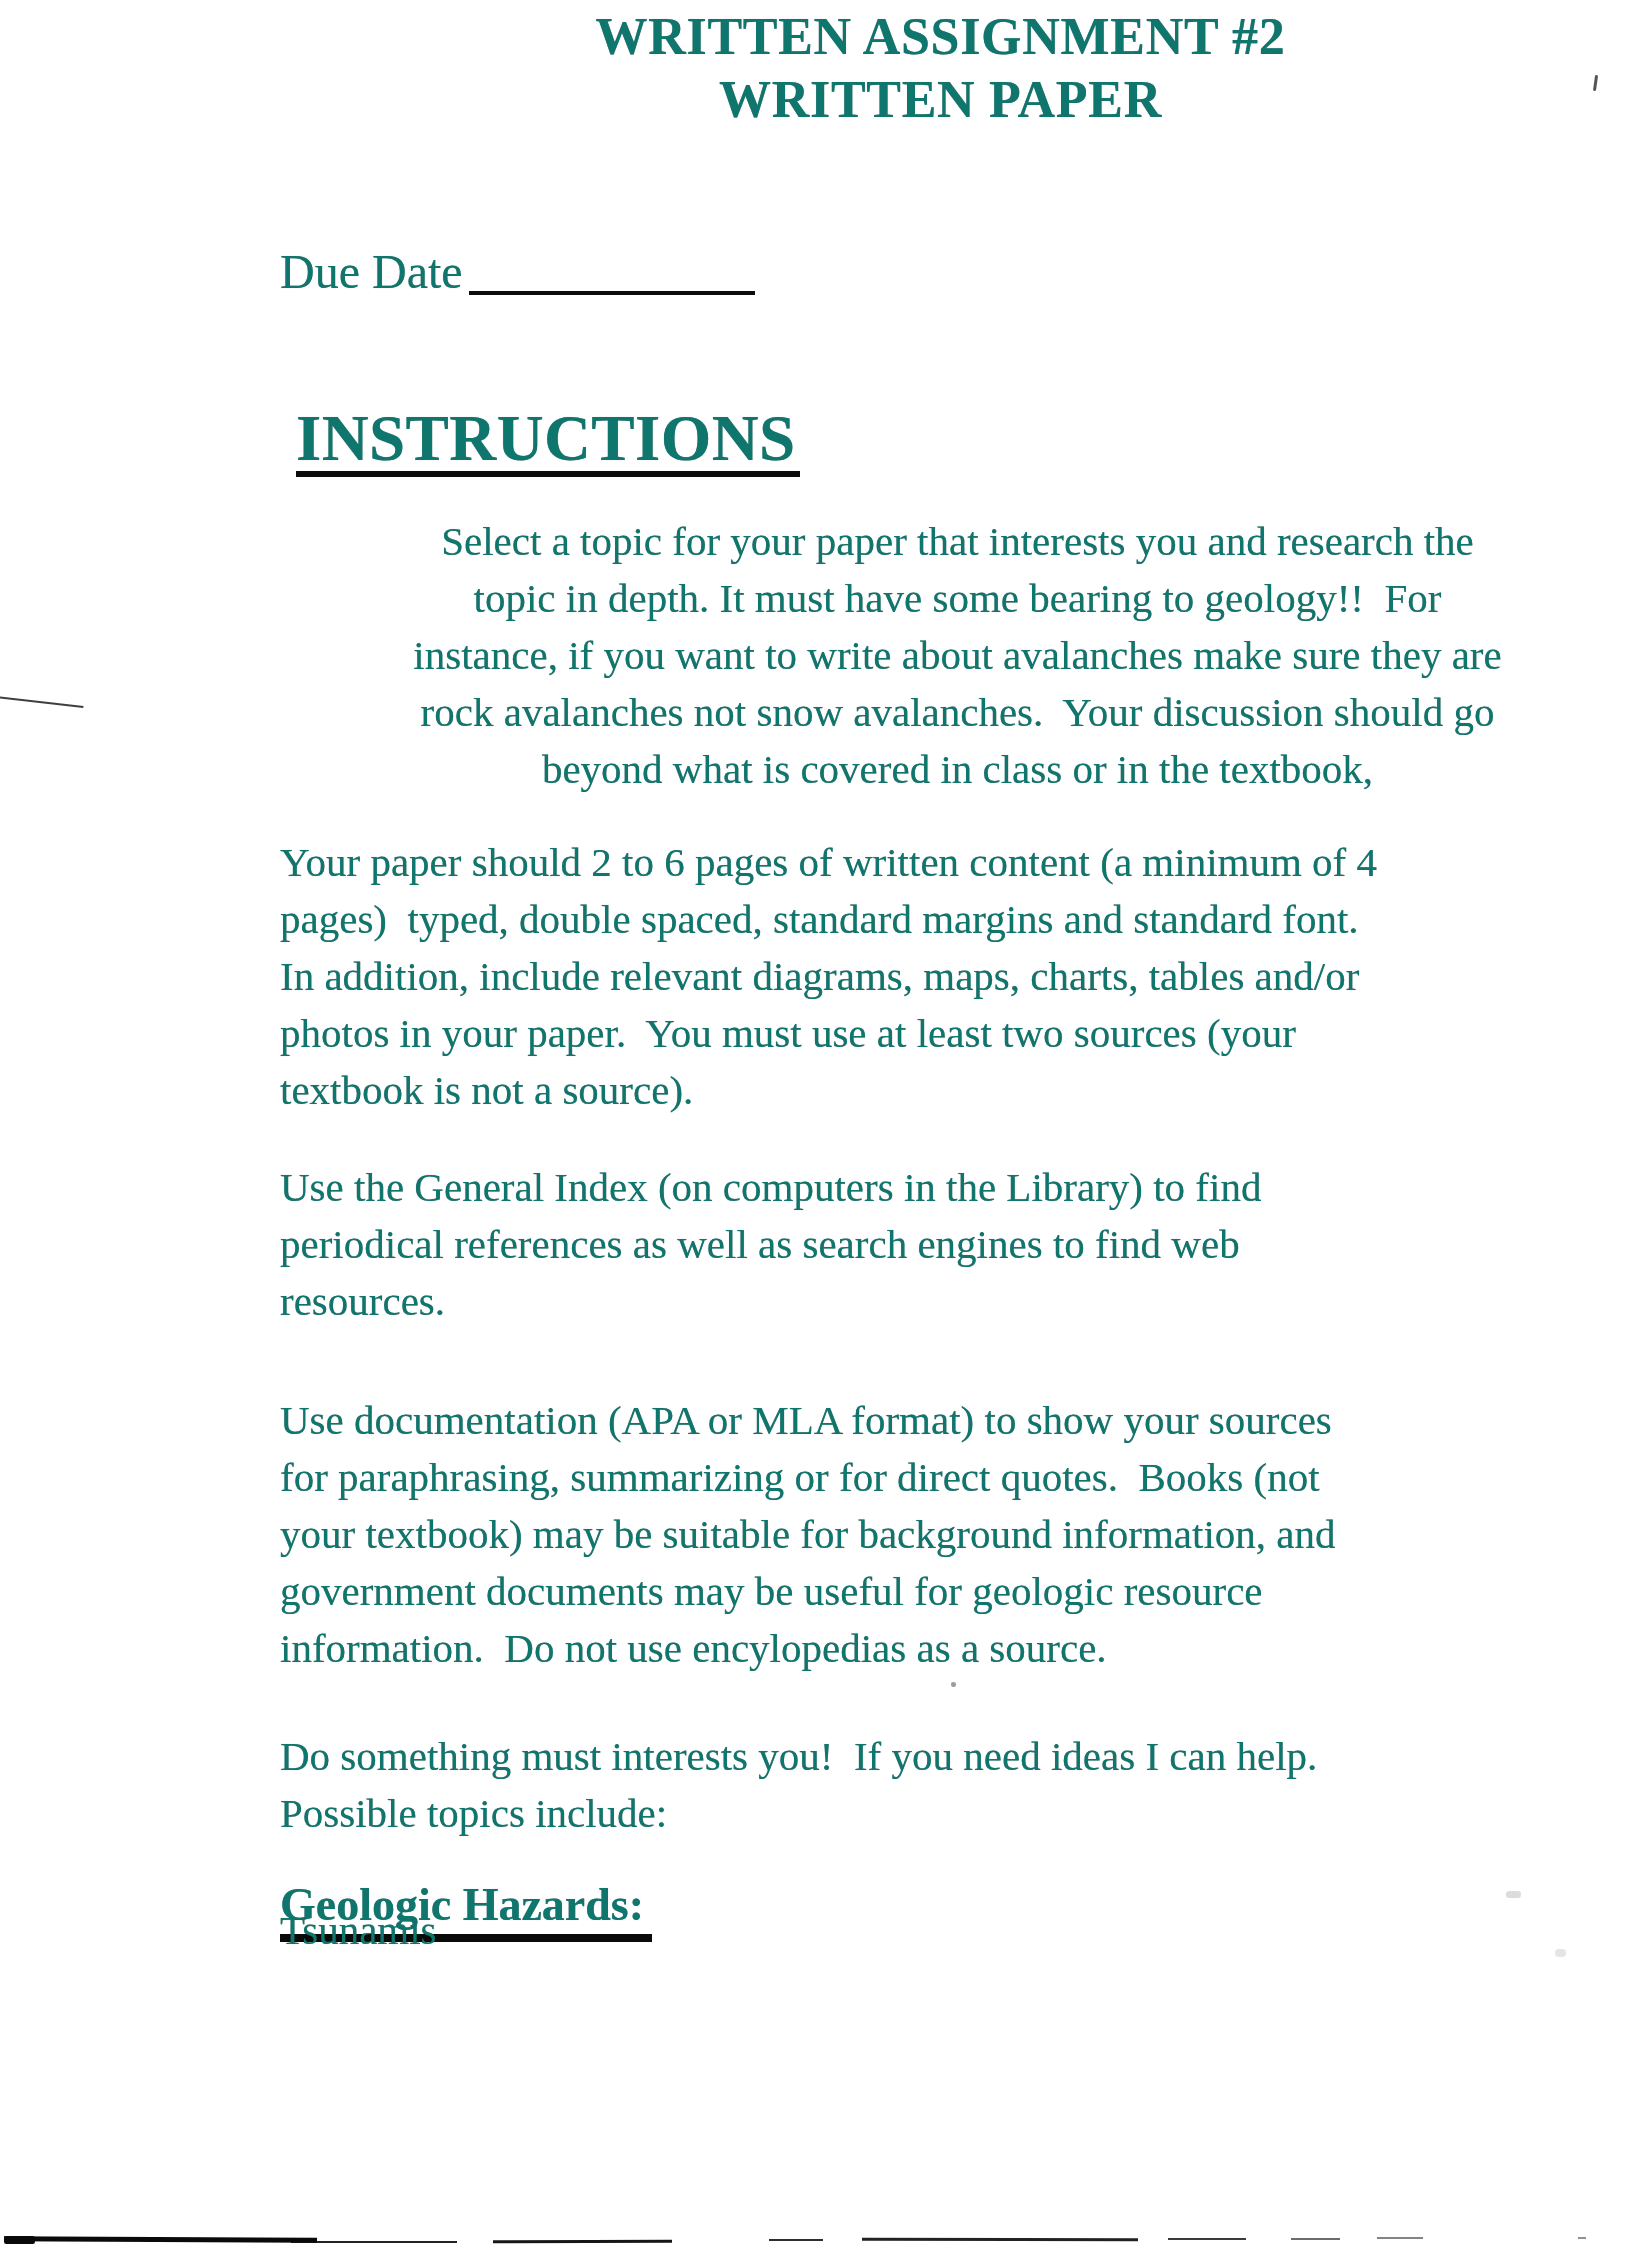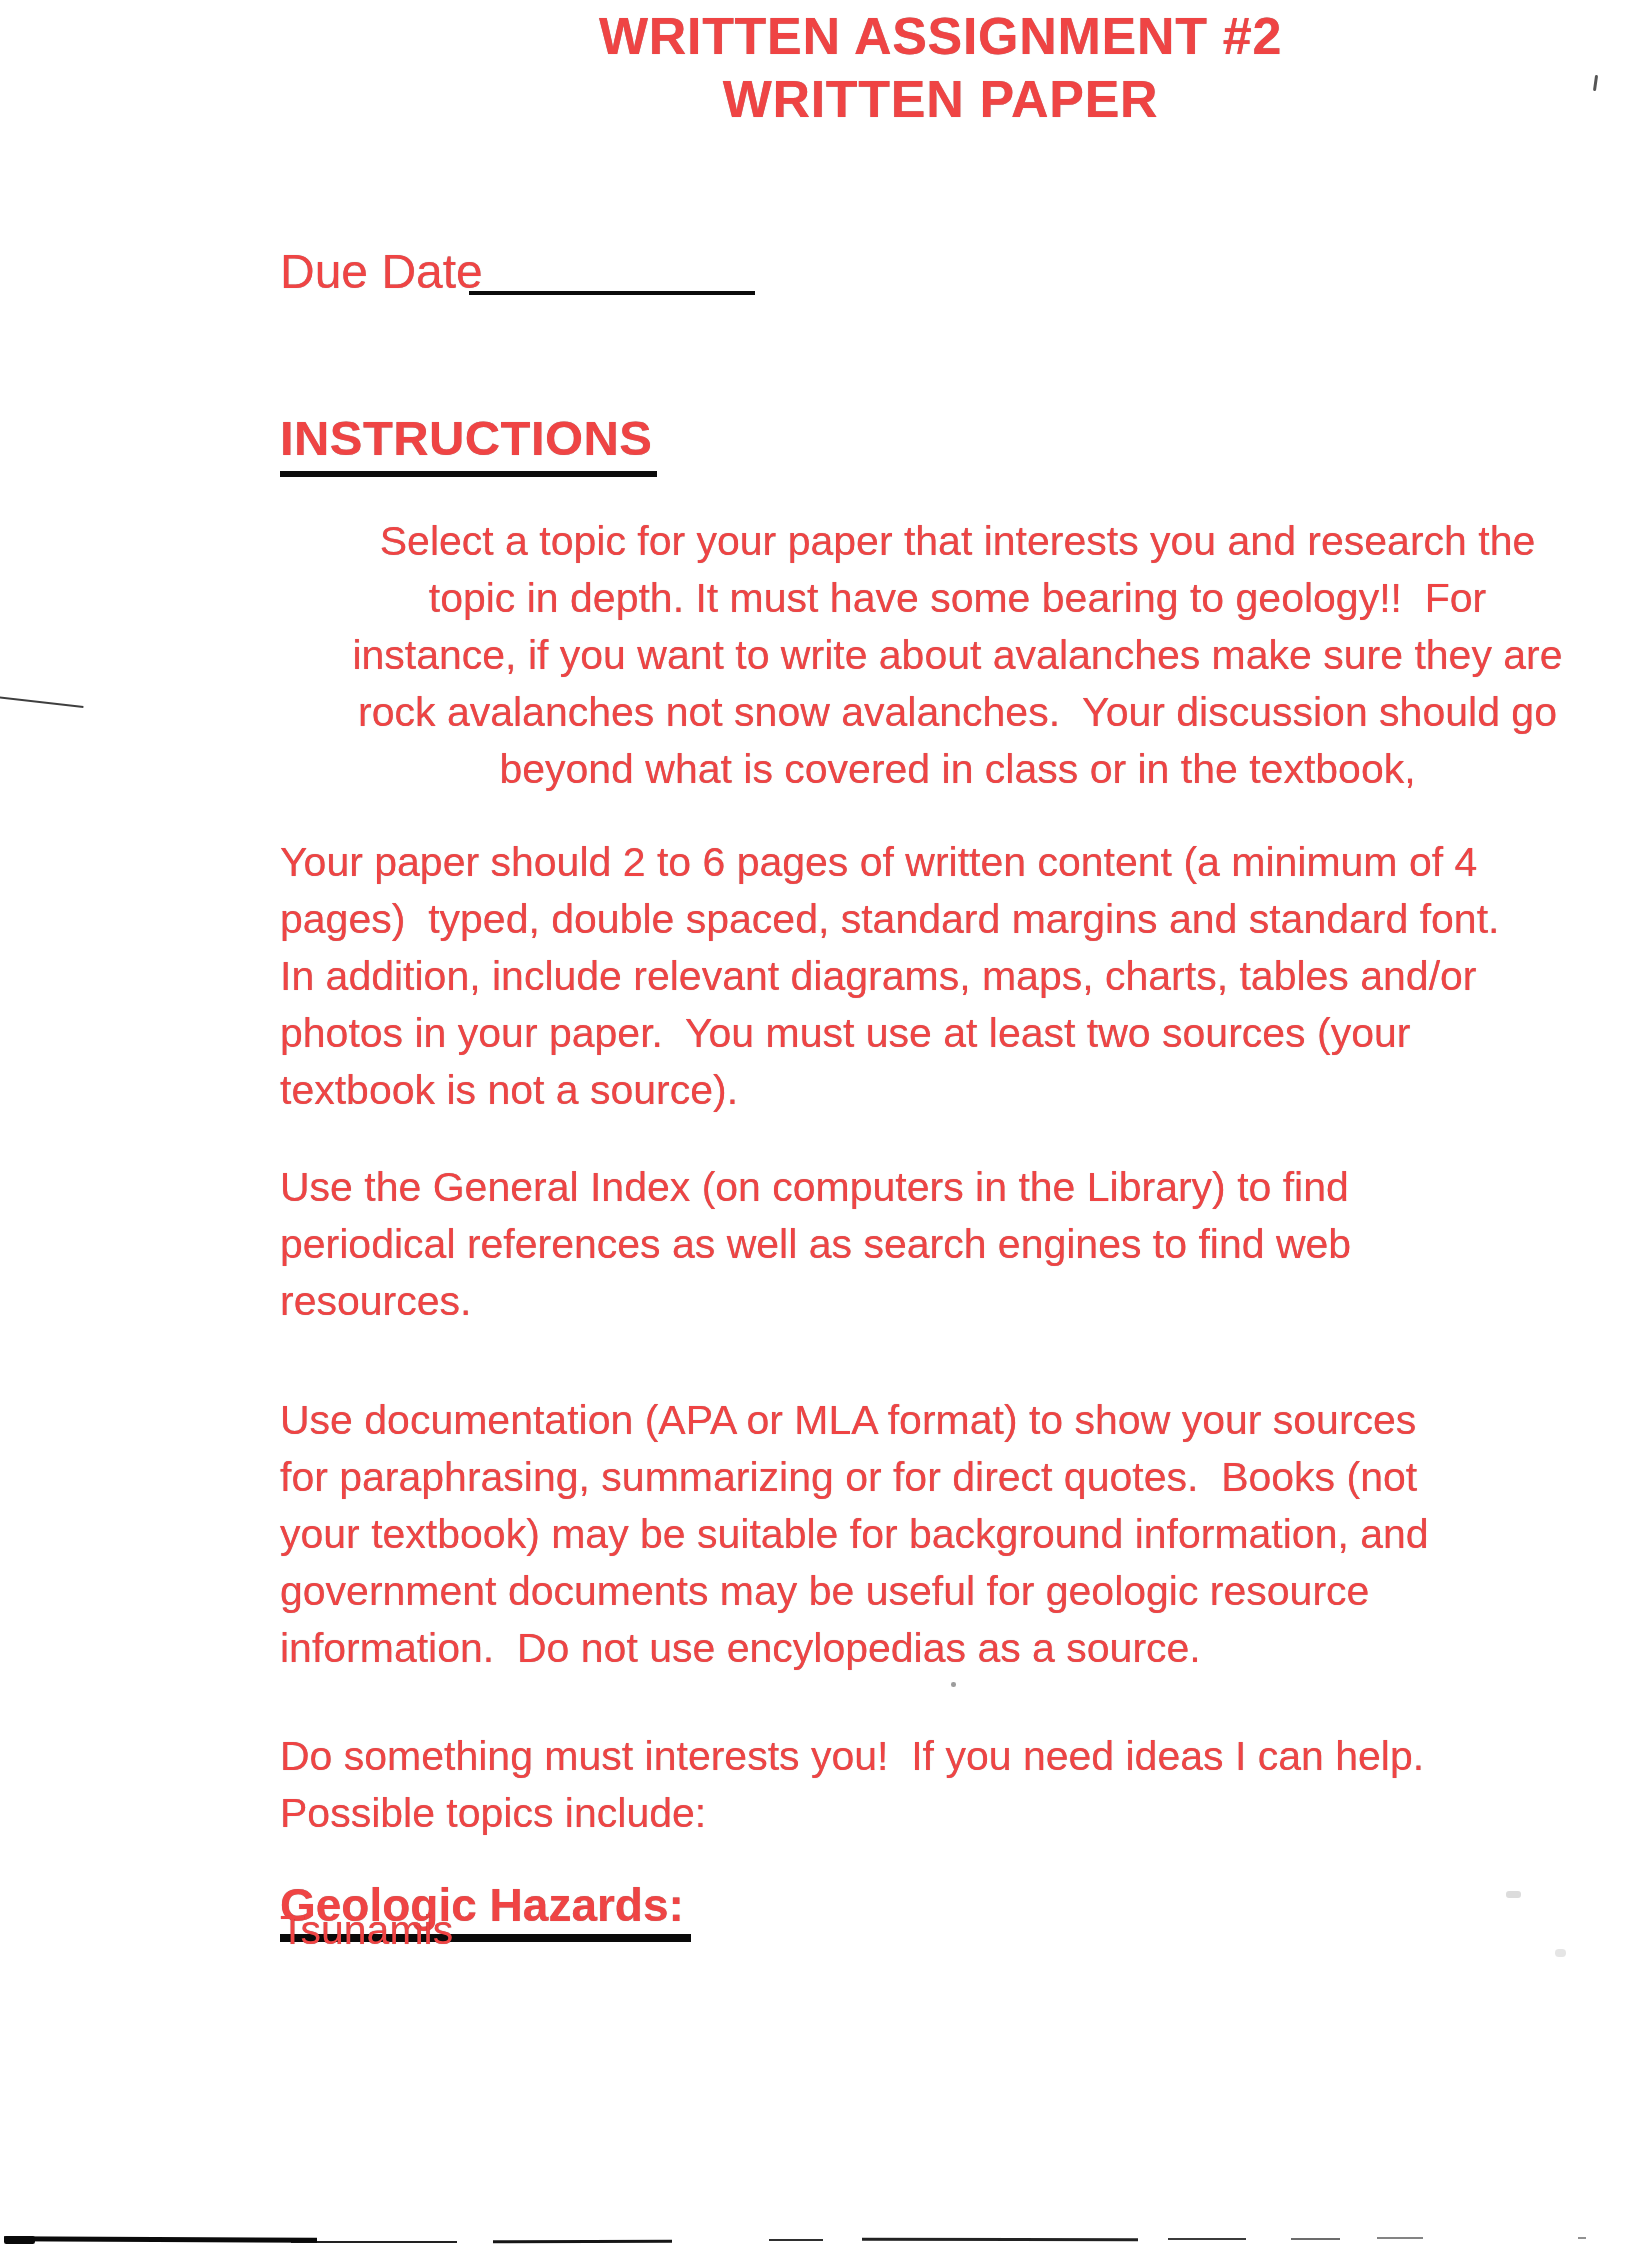--- a/index.html
+++ b/index.html
@@ -1,22 +1,22 @@
 <!DOCTYPE html>
 <html style="font-size:12px"><head>
 <meta charset="utf-8">
 <style>
   html,body{margin:0;padding:0;background:#e8e8e8;}
   .sheet{
     position:relative;
     width:1634px;height:2261px;
     background:#ffffff;
     overflow:hidden;
-    font-family:Liberation Sans, sans-serif;
-    color:#ef4444;
+    font-family:Liberation Serif, serif;
+    color:#0f766e;
   }
   .txt{ text-shadow:0 0 0.7px rgba(0,0,0,0.45); }
   .title-block{
     position:absolute;left:280px;top:4.5px;width:1321px;
     text-align:center;
   }
   .title-line-main{
     font-size:52px;font-weight:bold;line-height:63px;
     letter-spacing:0.7px;
     white-space:pre;
@@ -28,22 +28,22 @@
   .due-date{
     position:absolute;left:280px;top:244px;
     font-size:48px;line-height:55px;white-space:pre;
   }
   .due-date-line{
     position:absolute;left:469px;top:291px;
     width:286px;height:3.7px;background:#0c0c0c;
     box-shadow:0 4.5px 0 -3px rgba(20,20,20,0.35);
   }
   .instructions{
-    position:absolute;left:280px;top:410px;
-    font-size:49px;font-weight:bold;line-height:57px;
+    position:absolute;left:296px;top:410px;
+    font-size:65px;font-weight:bold;line-height:57px;
     display:inline-block;
     border-bottom:6.7px solid #0c0c0c;
     padding:0 4.5px 3.7px 0;
     letter-spacing:0.4px;
     white-space:pre;
   }
   .para{
     position:absolute;left:280px;width:1355px;
     font-size:41px;line-height:57px;
     white-space:pre-wrap;

